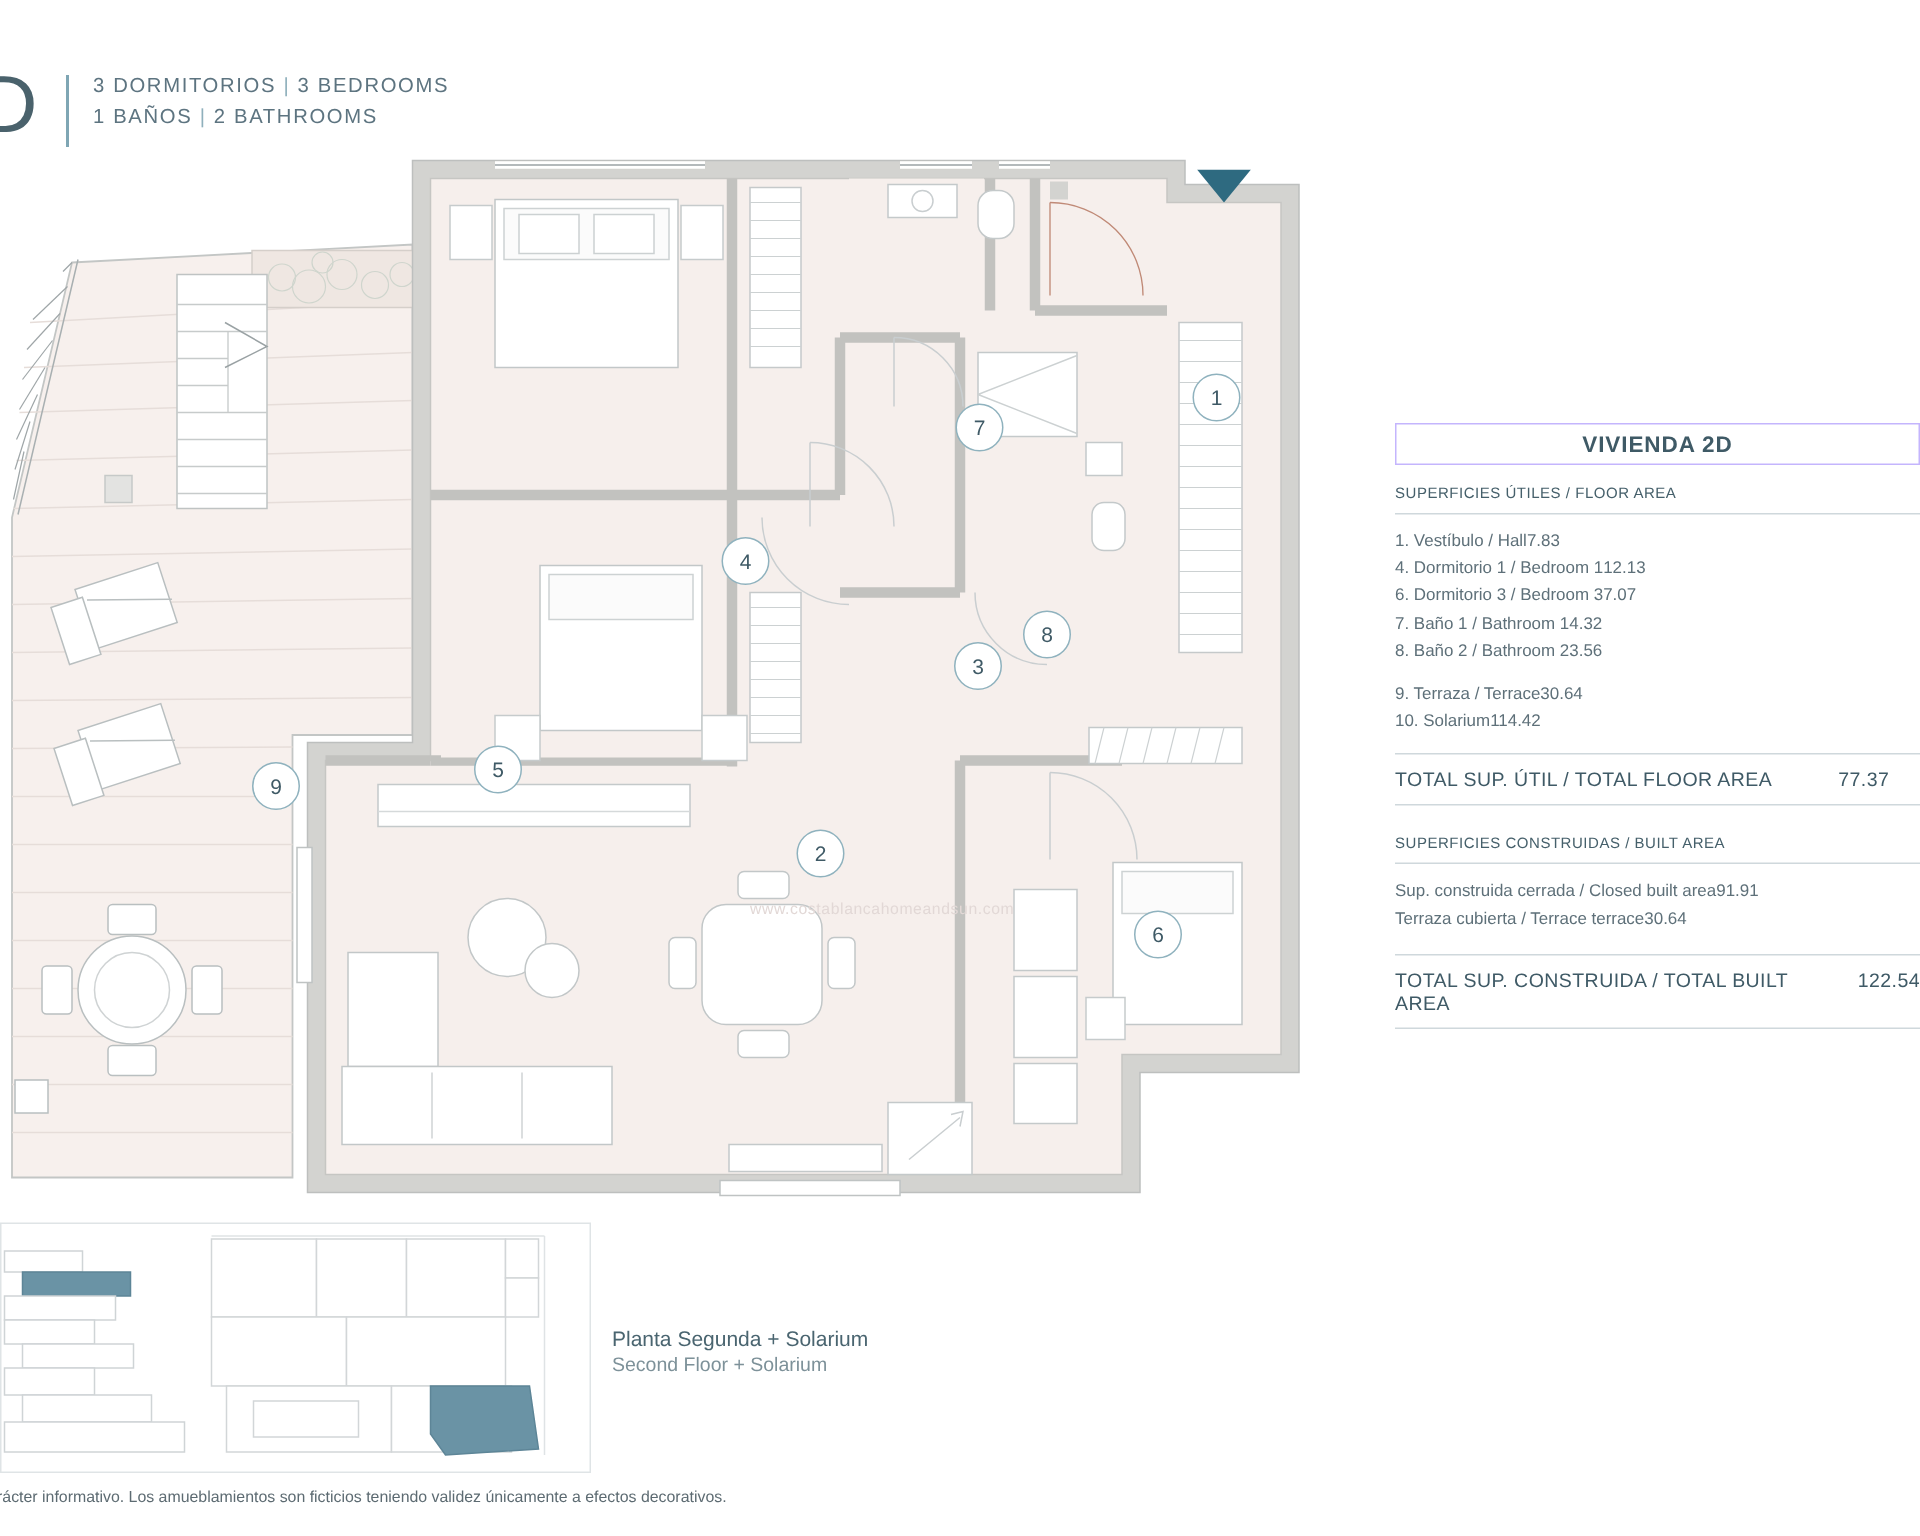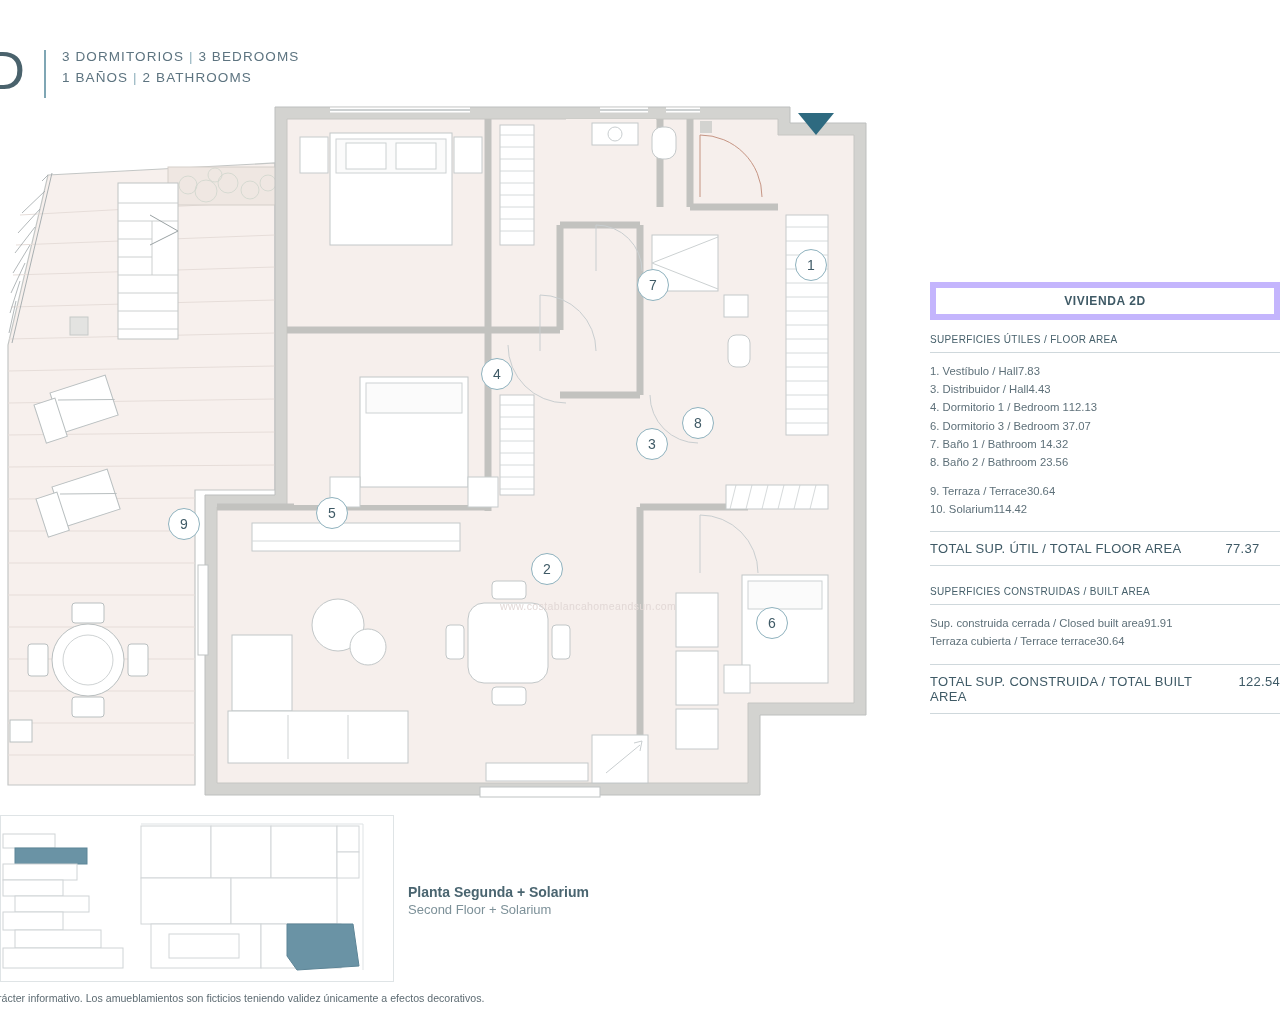--- a/index.html
+++ b/index.html
@@ -26,35 +26,35 @@
     border:1px solid #8fb2be;color:#3f5a66;font-size:14px;
     display:flex;align-items:center;justify-content:center;background:#ffffff;
   }
   #watermark{
     position:absolute;left:500px;top:505px;font-size:10.5px;color:#e2d8d6;
     letter-spacing:.4px;white-space:nowrap;
   }
   
   #panel{position:absolute;left:930px;top:282px;width:350px;font-size:11.3px;}
   #panel-title{
-    border:6px solid #c4b5fd;height:26px;display:flex;align-items:center;
-    justify-content:center;font-size:12px;font-weight:bold;color:#3f5a66;
+    border:1px solid #c4b5fd;height:26px;display:flex;align-items:center;
+    justify-content:center;font-size:15px;font-weight:bold;color:#3f5a66;
     letter-spacing:.6px;margin-bottom:14px;
   }
   .sec-title{font-size:10px;color:#46606b;letter-spacing:.35px;margin-bottom:7px;}
   .rule{height:1px;background:#cfd8dc;margin:5px 0 9px 0;}
   .row{display:flex;line-height:18.2px;font-size:11.3px;color:#5e7079;}
   .row .val{white-space:nowrap;}
   .total{display:flex;justify-content:flex-start;font-size:13px;color:#3f5a66;letter-spacing:.3px;gap:44px;}
   .total .val{white-space:nowrap;}
   .gap{height:11px;}
   
   #keyplan{position:absolute;left:0;top:815px;width:392px;height:165px;border:1px solid #dfe4e6;}
   #floor-label{position:absolute;left:408px;top:884px;}
-  #floor-label .l1{font-size:14px;color:#4a6570;font-weight:bold;}
+  #floor-label .l1{font-size:14px;color:#4a6570;}
   #floor-label .l2{font-size:13px;color:#7d9199;margin-top:2px;}
   #disclaimer{position:absolute;left:-2px;top:992px;font-size:10.6px;color:#5d6b72;white-space:nowrap;}
 </style>
 </head>
 <body>
 
 <div id="header">
   <div id="unit-letter">D</div>
   <div id="header-divider"></div>
   <div>
@@ -352,24 +352,20 @@
   <div id="panel-title">VIVIENDA 2D</div>
 
   <div class="sec-title">SUPERFICIES ÚTILES / FLOOR AREA</div>
   <div class="rule"></div>
 
   <div class="row">
     <span>1. Vestíbulo / Hall</span>
     <span class="val">7.83</span>
   </div>
   <div class="row">
-    <span>3. Distribuidor / Hall</span>
-    <span class="val">4.43</span>
-  </div>
-  <div class="row">
     <span>4. Dormitorio 1 / Bedroom 1</span>
     <span class="val">12.13</span>
   </div>
   <div class="row">
     <span>6. Dormitorio 3 / Bedroom 3</span>
     <span class="val">7.07</span>
   </div>
   <div class="row">
     <span>7. Baño 1 / Bathroom 1</span>
     <span class="val">4.32</span>

